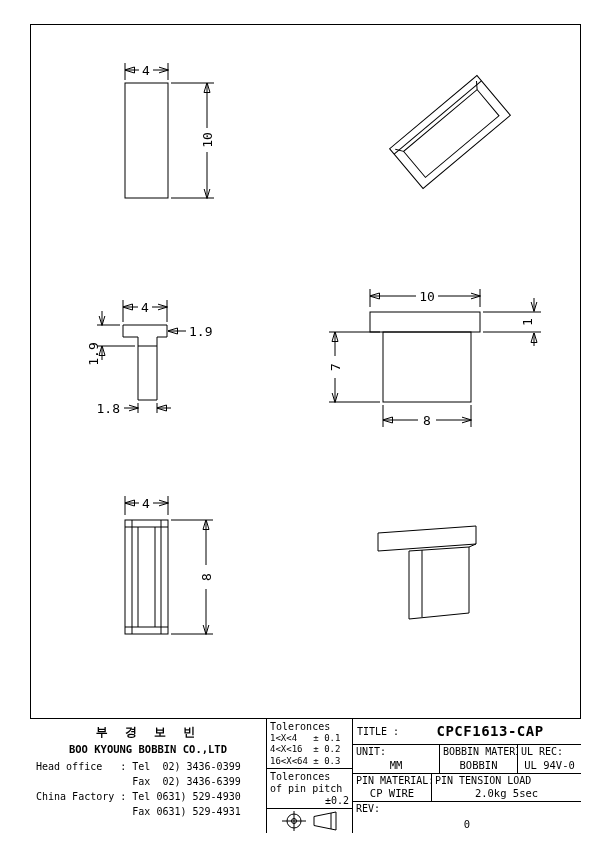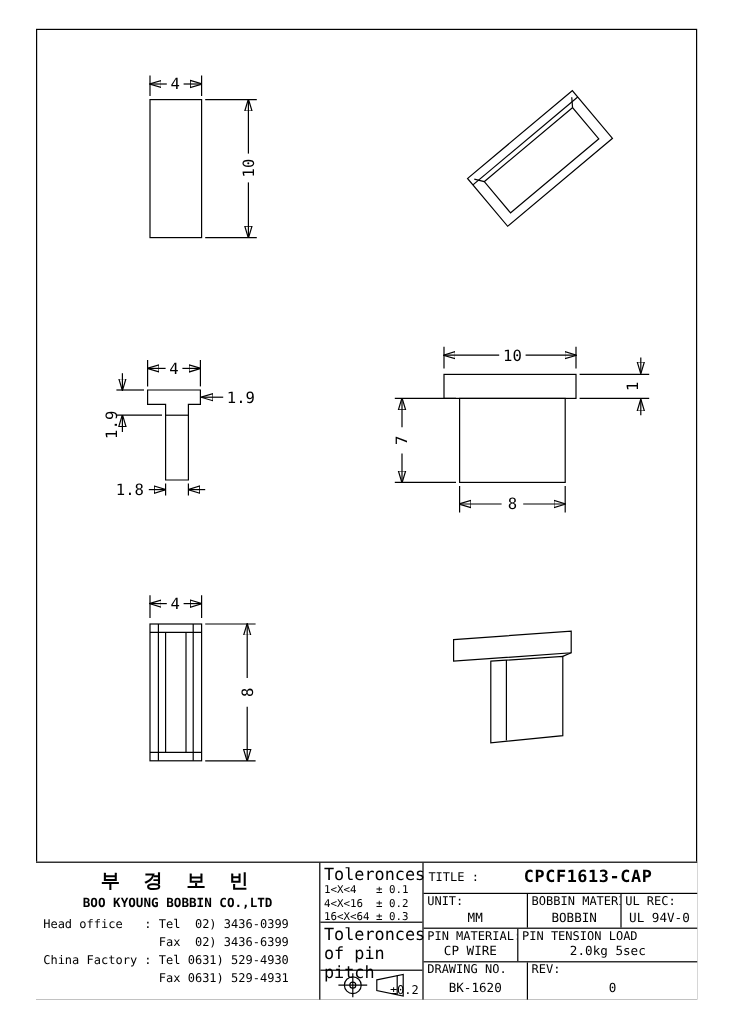--- a/index.html
+++ b/index.html
@@ -6,28 +6,28 @@
   html,body{background:#e8e8e8}
   body{width:610px;height:858px;font-family:"DejaVu Sans Mono",monospace;color:#000}
   .sheet{position:relative;width:610px;height:858px;background:#fff;overflow:hidden}
   .frame{position:absolute;left:30px;top:24px;width:551px;height:809px;border:1.5px solid #000}
   .drawing{position:absolute;left:0;top:0}
   .drawing line,.drawing rect,.drawing path,.drawing polygon,.drawing circle{stroke:#000;stroke-width:1;fill:none}
   .drawing text{font:13px "DejaVu Sans Mono",monospace;fill:#000;stroke:none}
 
   .titleblock{position:absolute;left:30px;top:718px;width:551px;height:115px;display:flex;border-top:1.5px solid #000;background:#fff}
   .tb-company{width:236px;display:flex;flex-direction:column;align-items:center;padding-top:5px}
-  .kr{font-weight:bold;font-size:16px;letter-spacing:5px}
+  .kr{font-weight:bold;font-size:12px;letter-spacing:5px}
   .en{font-weight:bold;font-size:10.5px;margin:2px 0 4px}
   .contact{align-self:flex-start;padding-left:6px}
   .contact-line{white-space:pre;font-weight:normal;font-size:10px;line-height:1.5}
 
   .tb-tol{width:86px;border-left:1.5px solid #000;display:flex;flex-direction:column}
   .tol-general{height:50px;border-bottom:1px solid #000;padding:2px 3px}
-  .tol-title{font-size:14px;line-height:1.15}
+  .tol-title{font-size:10px;line-height:1.15}
   .tol-row{font-size:9px;white-space:pre;line-height:1.3}
   .tol-pitch{height:40px;border-bottom:1px solid #000;padding:2px 3px}
   .tol-pitch .pv{text-align:right;font-size:10px;margin-top:1px}
   .tol-symbol{flex:1;display:flex;align-items:center;justify-content:center}
 
   .tb-main{width:229px;border-left:1.5px solid #000;display:flex;flex-direction:column}
   .tb-title-row{height:26px;border-bottom:1px solid #000;display:flex;align-items:center}
   .title-label{font-size:10px;padding-left:4px}
   .title-value{flex:1;text-align:center;font-weight:bold;font-size:14px;letter-spacing:.5px}
   .tb-row{display:flex;border-bottom:1px solid #000}
@@ -212,24 +212,20 @@
         <div class="cell c2">
           <span class="lbl">PIN MATERIAL:</span>
           <span class="val">CP WIRE</span>
         </div>
         <div class="cell c3">
           <span class="lbl">PIN TENSION LOAD</span>
           <span class="val">2.0kg 5sec</span>
         </div>
       </div>
       <div class="tb-row r4">
-        <div class="cell d2">
-          <span class="lbl">DRAWING NO.</span>
-          <span class="val">BK-1620</span>
-        </div>
         <div class="cell d3">
           <span class="lbl">REV:</span>
           <span class="val">0</span>
         </div>
       </div>
     </div>
 
   </div>
 </div>
 

